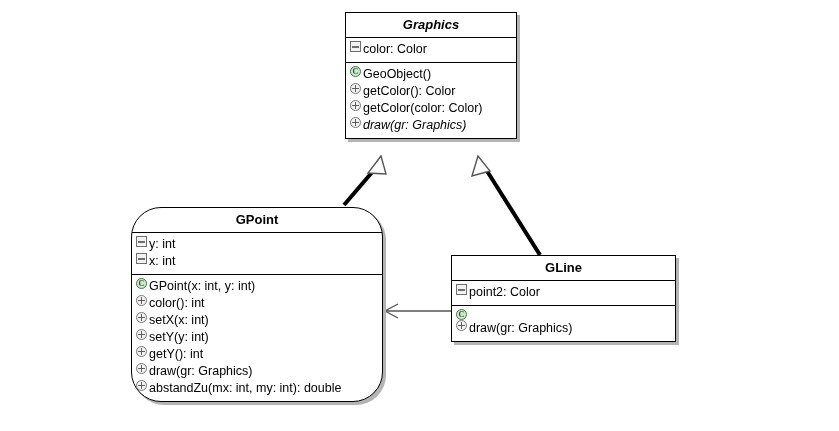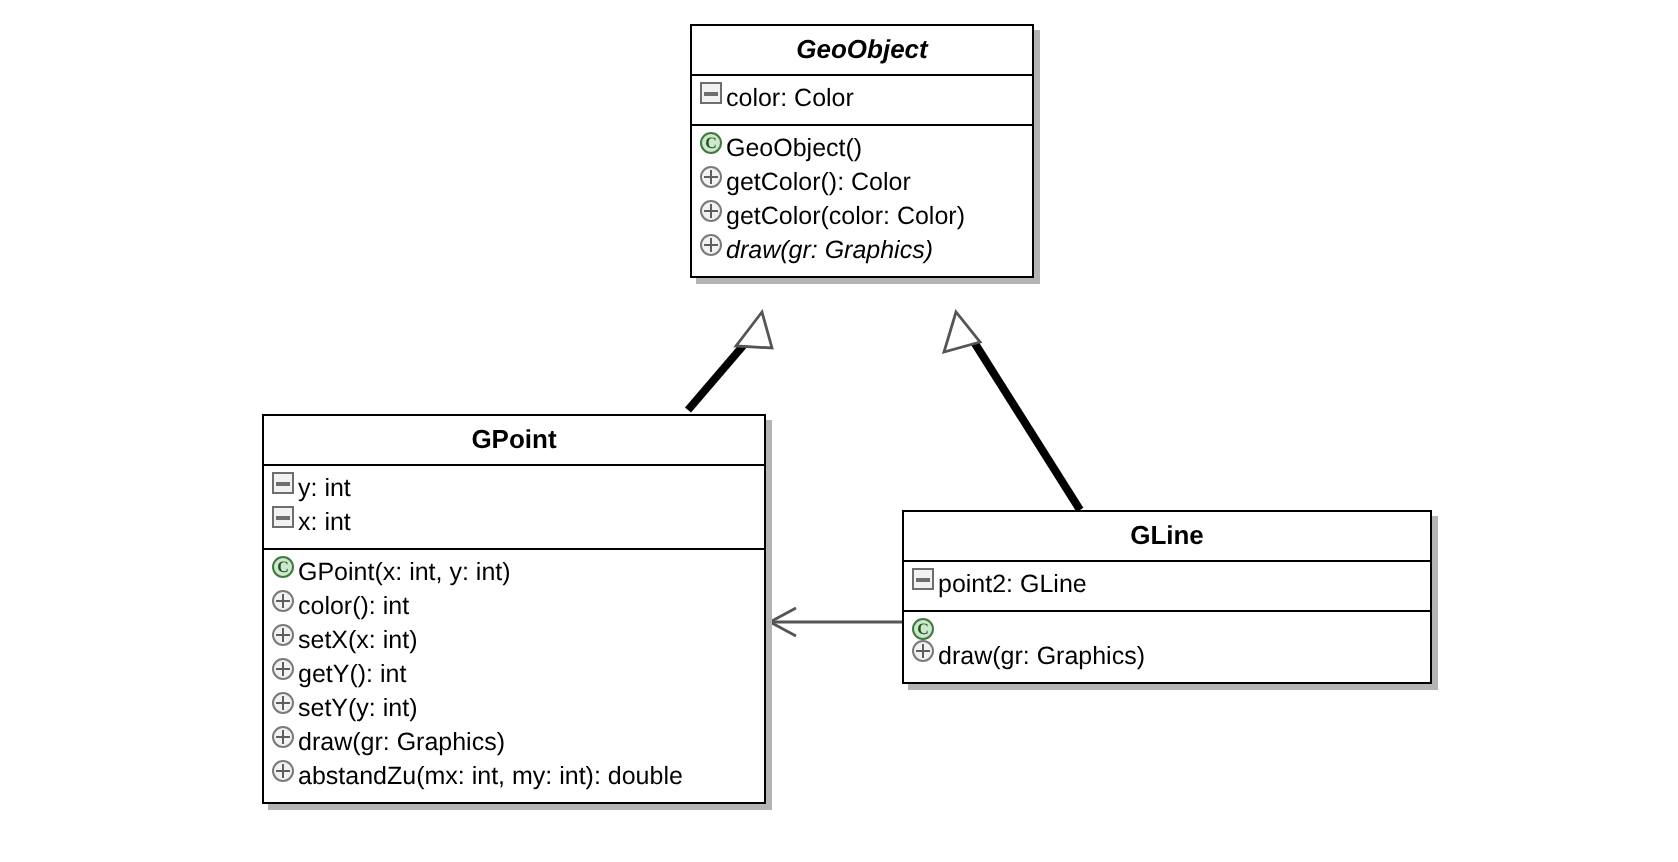--- a/index.html
+++ b/index.html
@@ -156,21 +156,21 @@
       <polygon points="478,156 472,176 490,171" fill="#ffffff" stroke="#555555" stroke-width="1.4"></polygon>
     </g>
 
     <g>
       <line x1="451" y1="311" x2="386" y2="311" stroke="#555555" stroke-width="1.4"></line>
       <polyline points="398,304 385,311 398,318" fill="none" stroke="#555555" stroke-width="1.4"></polyline>
     </g>
   </svg>
 
   <div class="uml-class" id="class-geoobject" style="left:345px; top:12px; width:172px;">
-    <div class="uml-header abstract">GeoObject</div>
+    <div class="uml-header abstract">Graphics</div>
 
     <div class="uml-compartment">
       <div class="uml-row">
         <span class="mi private-field"></span>
         <span class="row-label">color: Color</span>
       </div>
     </div>
 
     <div class="uml-compartment">
       <div class="uml-row">
@@ -187,21 +187,21 @@
         <span class="mi public-method"></span>
         <span class="row-label">getColor(color: Color)</span>
       </div>
       <div class="uml-row italic">
         <span class="mi public-method"></span>
         <span class="row-label">draw(gr: Graphics)</span>
       </div>
     </div>
   </div>
 
-  <div class="uml-class" id="class-gpoint" style="left:131px; top:207px; width:252px;">
+  <div class="uml-class" id="class-gpoint" style="left:131px; top:207px; width:252px;border-radius:30px;">
     <div class="uml-header">GPoint</div>
 
     <div class="uml-compartment">
       <div class="uml-row">
         <span class="mi private-field"></span>
         <span class="row-label">y: int</span>
       </div>
       <div class="uml-row">
         <span class="mi private-field"></span>
         <span class="row-label">x: int</span>
@@ -218,44 +218,44 @@
       <div class="uml-row">
         <span class="mi public-method"></span>
         <span class="row-label">color(): int</span>
       </div>
       <div class="uml-row">
         <span class="mi public-method"></span>
         <span class="row-label">setX(x: int)</span>
       </div>
       <div class="uml-row">
         <span class="mi public-method"></span>
+        <span class="row-label">setY(y: int)</span>
+      </div>
+      <div class="uml-row">
+        <span class="mi public-method"></span>
         <span class="row-label">getY(): int</span>
       </div>
       <div class="uml-row">
         <span class="mi public-method"></span>
-        <span class="row-label">setY(y: int)</span>
-      </div>
-      <div class="uml-row">
-        <span class="mi public-method"></span>
         <span class="row-label">draw(gr: Graphics)</span>
       </div>
       <div class="uml-row">
         <span class="mi public-method"></span>
         <span class="row-label">abstandZu(mx: int, my: int): double</span>
       </div>
     </div>
   </div>
 
-  <div class="uml-class" id="class-gline" style="left:451px; top:255px; width:265px;">
+  <div class="uml-class" id="class-gline" style="left:451px; top:255px; width:225px;">
     <div class="uml-header">GLine</div>
 
     <div class="uml-compartment">
       <div class="uml-row">
         <span class="mi private-field"></span>
-        <span class="row-label">point2: GLine</span>
+        <span class="row-label">point2: Color</span>
       </div>
     </div>
 
     <div class="uml-compartment">
       <div class="uml-row">
         <span class="mi constructor">
             <span>C</span>
           </span>
       </div>
       <div class="uml-row">

